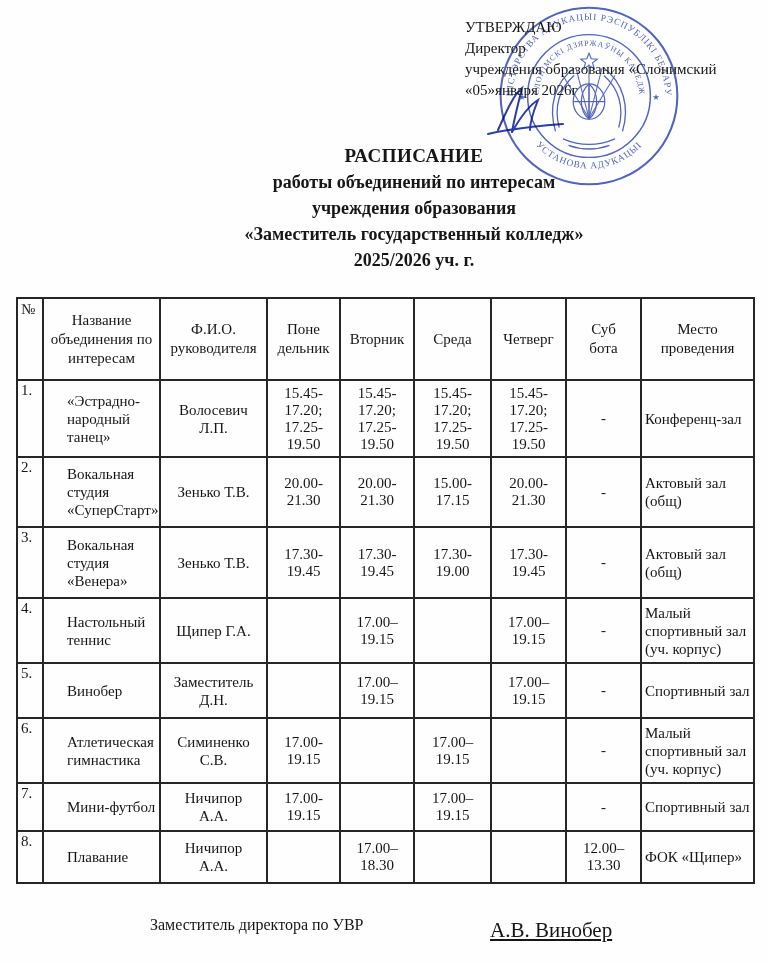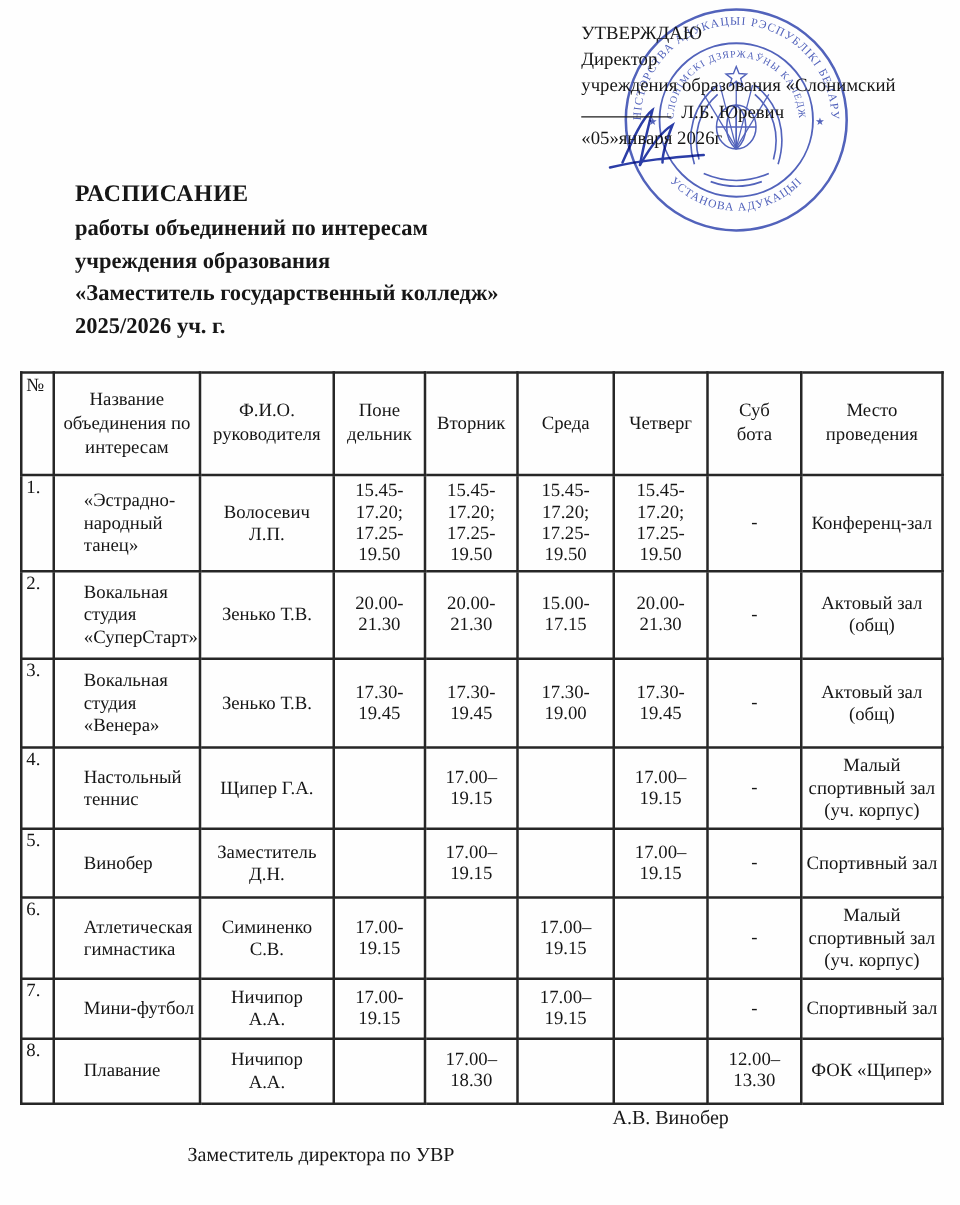--- a/index.html
+++ b/index.html
@@ -21,43 +21,43 @@
   
   .stamp { position:absolute; left:496px; top:3px; width:186px; height:186px;
            mix-blend-mode:multiply; opacity:.88; }
   .stamp svg { width:100%; height:100%; }
   .signature-svg { position:absolute; left:468px; top:84px; width:120px; height:56px;
                    mix-blend-mode:multiply; }
 
   
   .title-block { position:absolute; left:0; top:146px; width:768px;
                  padding-left:60px; box-sizing:border-box;
-                 text-align:left; font-weight:bold; }
+                 text-align:center; font-weight:bold; }
   .title-line { font-size:18px; line-height:20px; margin-bottom:6px; white-space:nowrap; }
   .title-main { font-size:19px; letter-spacing:.5px; }
 
   
   table.schedule { position:absolute; left:16px; top:297px; width:737px;
                    border-collapse:collapse; table-layout:fixed; }
   .schedule th, .schedule td {
     border:2px solid #262626; padding:1px 3px;
     font-size:15px; font-weight:normal; line-height:17px;
     white-space:pre-line; overflow:hidden;
   }
   .schedule th { text-align:center; vertical-align:middle; line-height:19px; }
   .schedule th.h-num { text-align:left; vertical-align:top; }
   td.c-num   { text-align:left;  vertical-align:top; }
   td.c-name  { text-align:left;  vertical-align:middle; line-height:18px;padding-left:23px; }
   td.c-lead  { text-align:center;  vertical-align:middle; line-height:18px; }
   td.c-time  { text-align:center; vertical-align:middle;border-radius:16px; }
-  td.c-place { text-align:center; vertical-align:middle; line-height:18px; }
+  td.c-place { vertical-align:middle; line-height:18px; }
 
   
   .footer-pos  { position:absolute; left:102px; top:916px; font-size:16px; white-space:nowrap;margin-left:48px; }
-  .footer-name { position:absolute; left:490px; top:886px; font-size:16px; white-space:nowrap; }
+  .footer-name { position:absolute; left:490px; top:918px; font-size:21px; white-space:nowrap;text-decoration:underline; }
 </style>
 </head>
 <body>
 
 <div class="page">
 
   <div class="stamp">
     <svg viewBox="0 0 200 200">
       <g fill="none" stroke="#3a4db3">
         <circle cx="100" cy="100" r="95" stroke-width="2.2"></circle>
@@ -116,23 +116,20 @@
       <path d="M30,46 C38,28 46,10 54,4 C50,20 46,36 44,48"></path>
       <path d="M44,48 C52,34 60,22 70,16 C66,26 62,38 62,46"></path>
       <path d="M20,50 C45,44 70,42 95,40"></path>
     </g>
   </svg>
 
   <div class="approval">
     <div class="line">УТВЕРЖДАЮ</div>
     <div class="line">Директор</div>
     <div class="line">учреждения образования «Слонимский</div>
-    <div class="sig-row">
-      <span class="sig-line"></span><span>Л.Б. Юревич</span>
-    </div>
     <div class="line">«05»января 2026г</div>
   </div>
 
   <div class="title-block">
     <div class="title-line title-main">РАСПИСАНИЕ</div>
     <div class="title-line">работы объединений по интересам</div>
     <div class="title-line">учреждения образования</div>
     <div class="title-line">«Заместитель государственный колледж»</div>
     <div class="title-line">2025/2026 уч. г.</div>
   </div>

